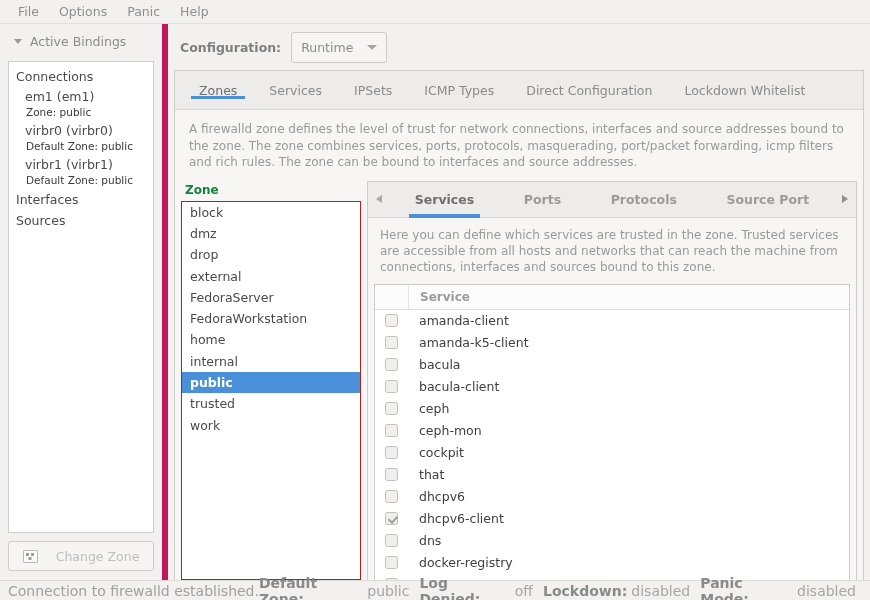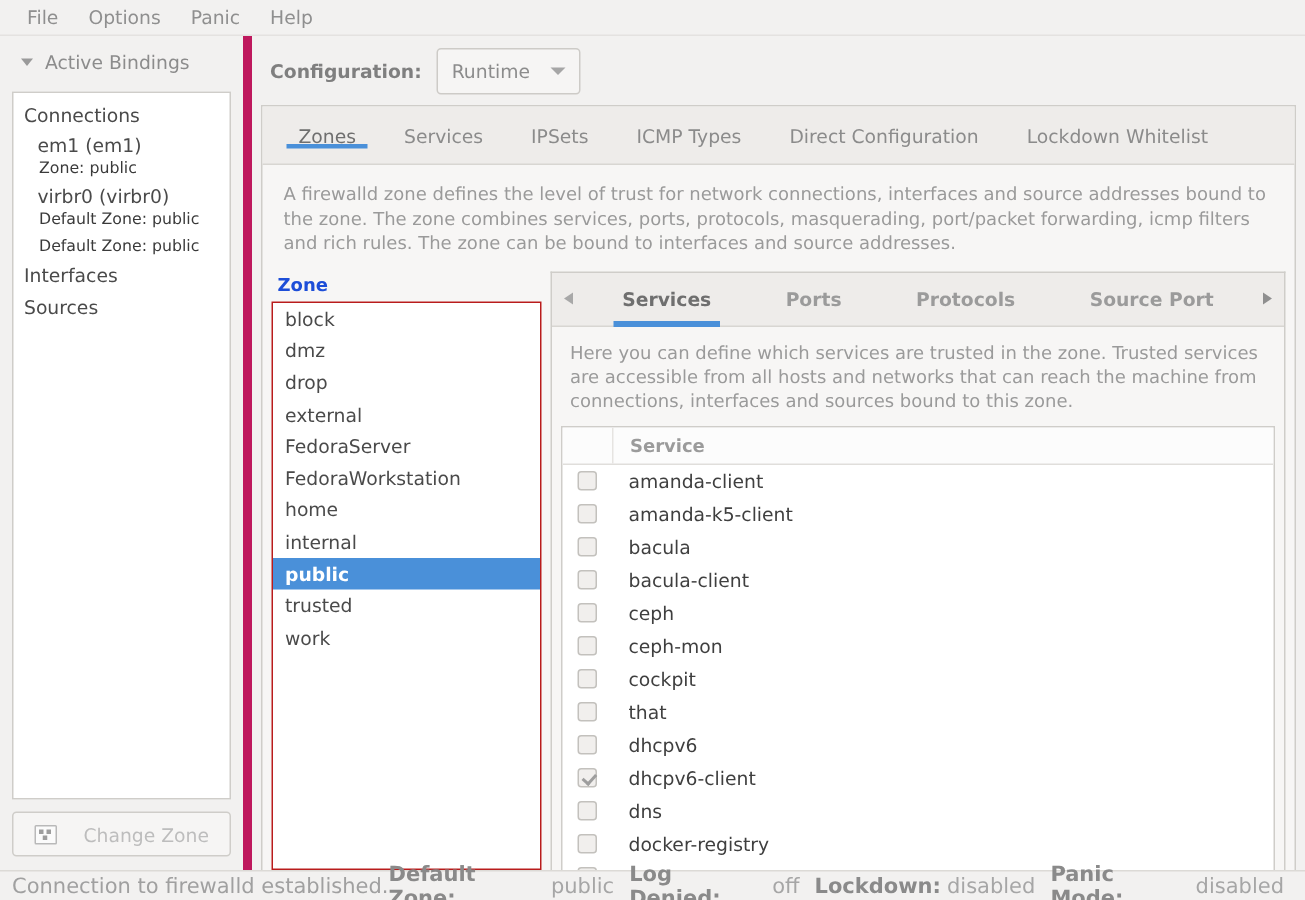--- a/index.html
+++ b/index.html
@@ -242,21 +242,21 @@
   }
   .zone-col {
     width: 180px;
     flex: 0 0 180px;
     display: flex;
     flex-direction: column;
     min-height: 0;
   }
   .zone-head {
     font-weight: bold;
-    color: #1d4ed8;
+    color: #15803d;
     font-size: 12px;
     padding: 2px 0 4px 4px;
     flex: 0 0 auto;
   }
   .zone-list {
     flex: 1 1 auto;
     background: #ffffff;
     border: 1px solid #b91c1c;
     overflow: hidden;
     min-height: 0;
@@ -475,20 +475,21 @@
 
         <div class="tree-conn">
           <div class="name">em1 (em1)</div>
           <div class="sub">Zone: public</div>
         </div>
         <div class="tree-conn">
           <div class="name">virbr0 (virbr0)</div>
           <div class="sub">Default Zone: public</div>
         </div>
         <div class="tree-conn">
+          <div class="name">virbr1 (virbr1)</div>
           <div class="sub">Default Zone: public</div>
         </div>
 
         <div class="tree-root">Interfaces</div>
         <div class="tree-root">Sources</div>
       </div>
 
       <div class="change-zone-wrap">
         <div class="change-zone">
           <div class="net-icon"></div>

